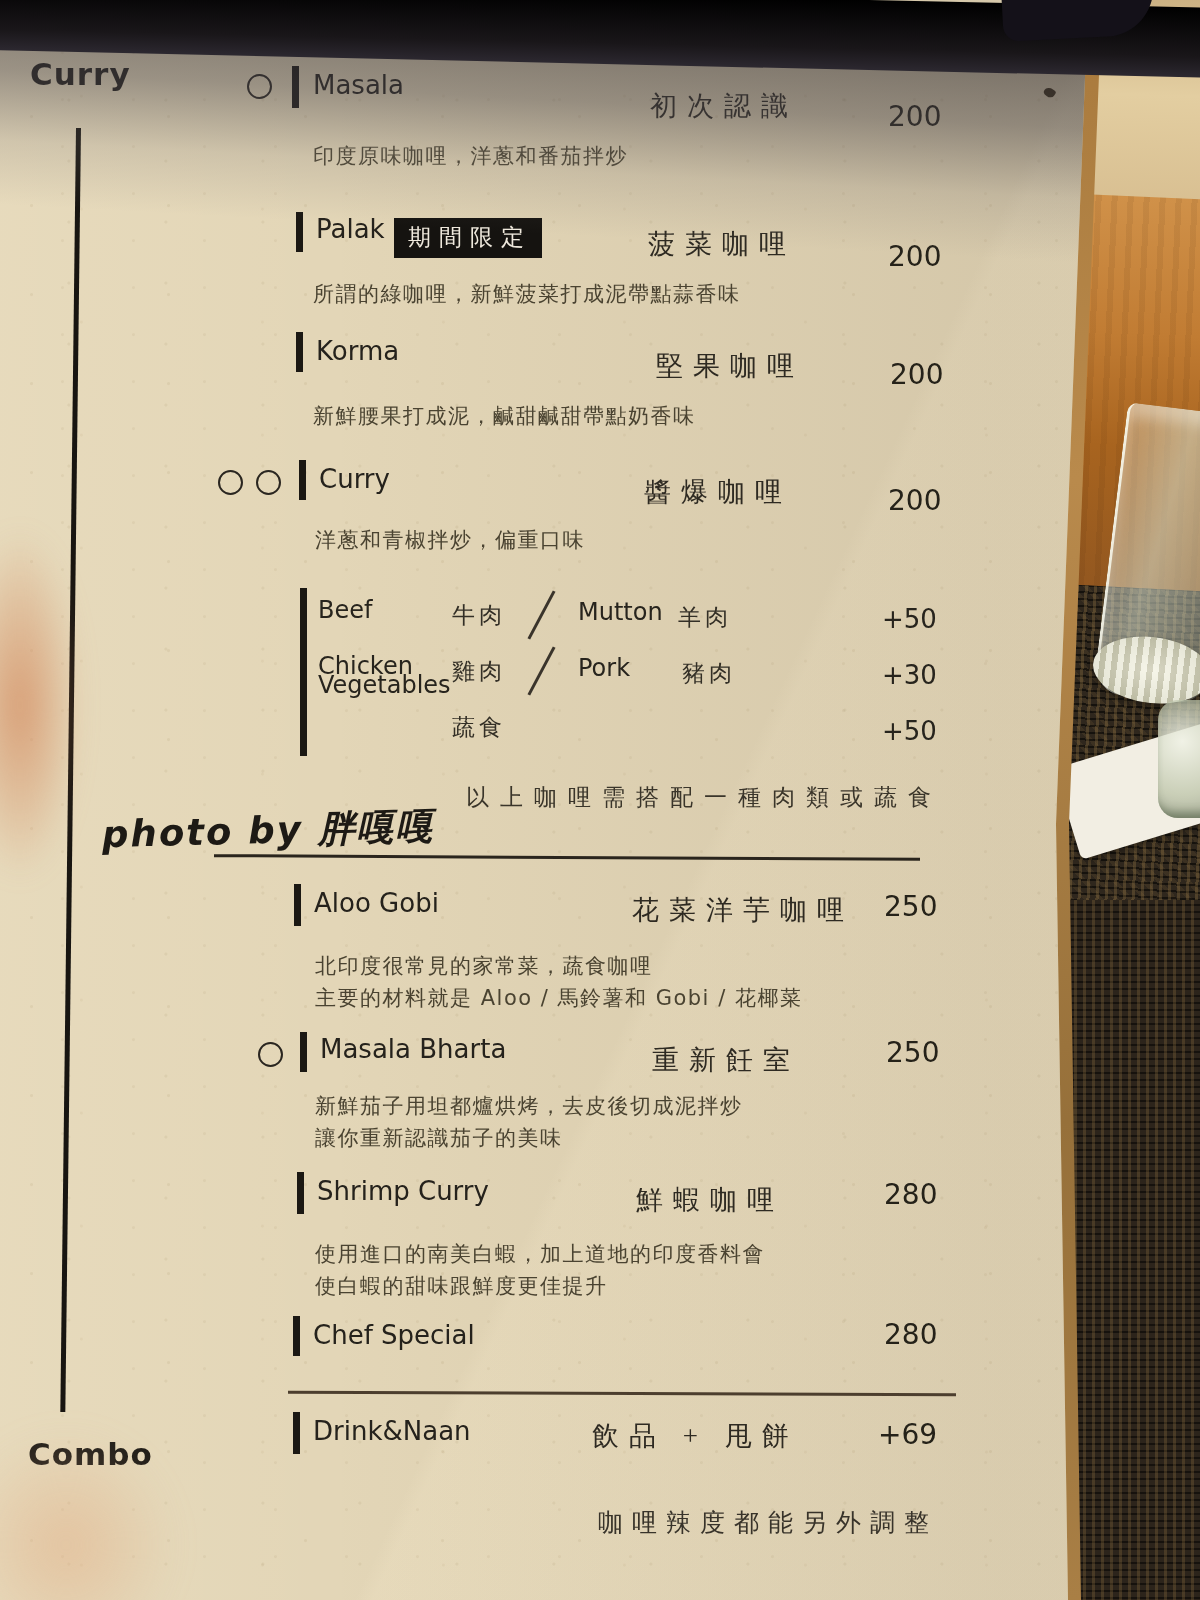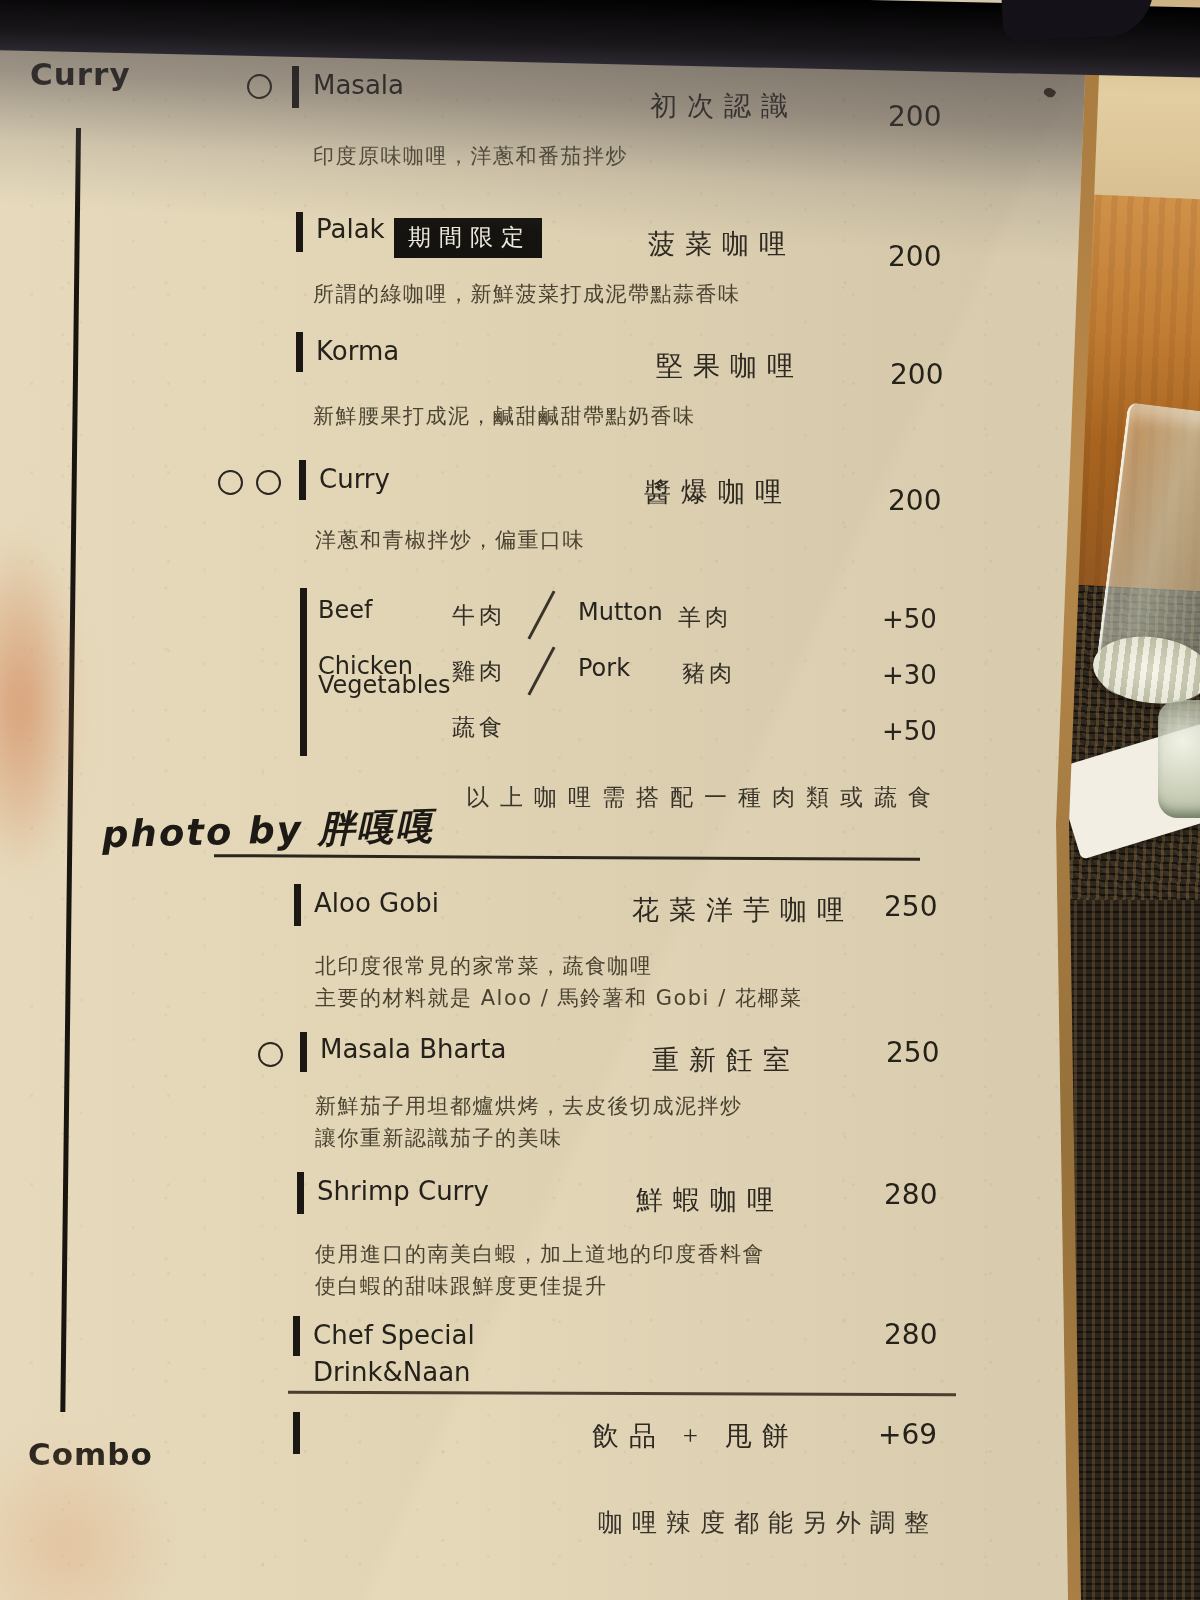--- a/index.html
+++ b/index.html
@@ -197,21 +197,21 @@
     <div class="t desc" style="left:315px;top:1240px">使用進口的南美白蝦，加上道地的印度香料會</div>
 
     <div class="tick" style="left:293px;top:1316px;height:40px"></div>
     <div class="t en" style="left:313px;top:1320px">Chef Special</div>
     <div class="t price" style="left:884px;top:1318px">280</div>
 
     <div class="hline2"></div>
 
     <div class="t section" style="left:28px;top:1436px">Combo</div>
     <div class="tick" style="left:293px;top:1412px;height:42px"></div>
-    <div class="t en" style="left:313px;top:1357px">Drink&amp;Naan</div>
+    <div class="t en" style="left:313px;top:1416px">Drink&amp;Naan</div>
     <div class="t cjk" style="left:592px;top:1418px">飲品 + 甩餅</div>
     <div class="t price" style="left:878px;top:1418px">+69</div>
 
     <div class="t footer-note" style="left:598px;top:1506px">咖哩辣度都能另外調整</div>
 
     <div class="top-shadow"></div>
   </div>
 
   <div class="top-band"></div>
   <div class="top-blob"></div>

